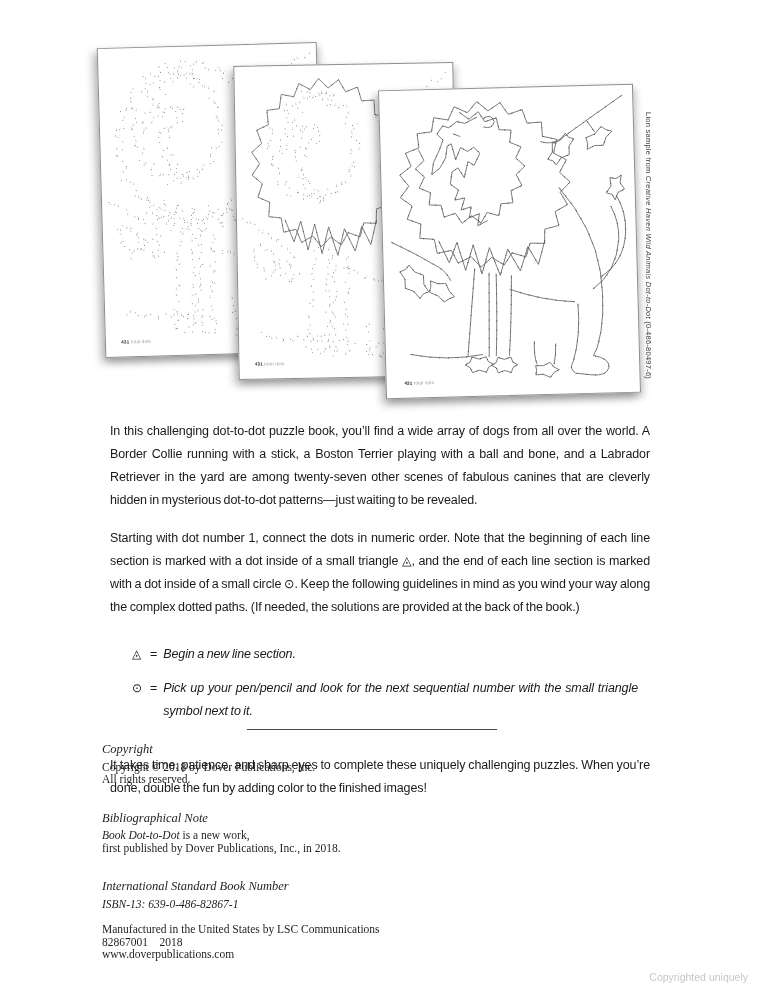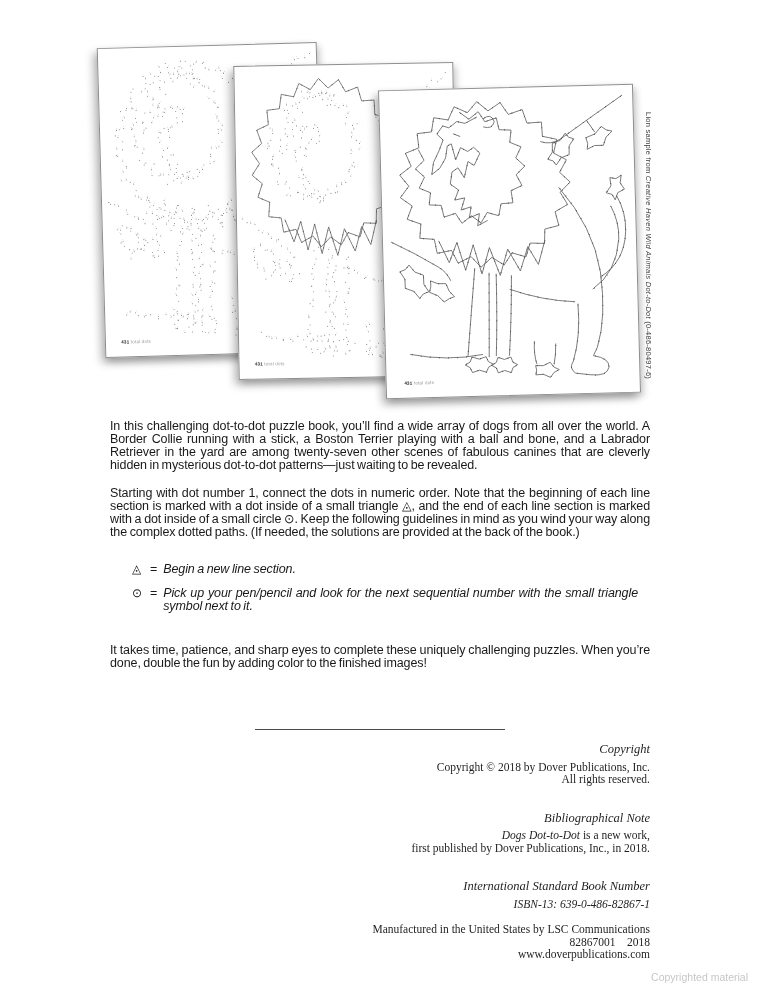--- a/index.html
+++ b/index.html
@@ -24,33 +24,33 @@
   .pglabel b{color:#2a2a2a;font-weight:bold;}
   .caption{
     position:absolute;left:644px;top:112px;height:292px;z-index:4;
     writing-mode:vertical-rl;font-size:7.5px;color:#3c3c3c;letter-spacing:.25px;
     white-space:nowrap;
   }
   .caption i{font-style:italic;}
   
   .intro{
     position:absolute;left:110px;top:420px;width:540px;
-    font-size:12.5px;line-height:13px;text-align:justify;
+    font-size:12.5px;line-height:23px;text-align:justify;
     letter-spacing:-.1px;word-spacing:-.8px;color:#191919;
   }
   .intro p{margin:0 0 15px 0;}
   .bullets{margin:24px 0 0 22px;width:506px;}
   .bullet{display:flex;margin-bottom:11px;}
   .bullet .sym{width:17px;font-size:12px;flex:none;color:#222;}
   .bullet .eq{flex:none;margin:0 6px 0 1px;}
   .bullet .btext{flex:1;text-align:justify;font-style:italic;}
   .para3{margin-top:31px !important;}
   
   .copyright{
-    position:absolute;left:110px;top:729px;width:540px;text-align:right;
+    position:absolute;left:102px;top:729px;width:540px;text-align:left;
     font-family:"Liberation Serif",serif;font-size:11.5px;line-height:12.5px;color:#1f1f1f;
   }
   .copyright .rule{width:250px;height:0;border-top:1px solid #4a4a4a;margin:0 auto 13px auto;}
   .chead{font-style:italic;font-size:12.5px;margin:13px 0 5px 0;}
   .cline{margin:0;}
   .cgap{height:13px;}
   .ital{font-style:italic;}
   
   .watermark{
     position:absolute;right:11px;top:971px;font-size:10.5px;color:#c7c7c7;
@@ -2622,24 +2622,24 @@
   <p class="para3">It takes time, patience, and sharp eyes to complete these uniquely challenging puzzles. When you’re done, double the fun by adding color to the finished images!</p>
 </div>
 
 <div class="copyright">
   <div class="rule"></div>
   <div class="chead">Copyright</div>
   <p class="cline">Copyright © 2018 by Dover Publications, Inc.</p>
   <p class="cline">All rights reserved.</p>
   <div class="cgap"></div>
   <div class="chead">Bibliographical Note</div>
-  <p class="cline"><span class="ital">Dogs Dot-to-Dot</span><span> is a new work,</span></p>
+  <p class="cline"><span class="ital">Book Dot-to-Dot</span><span> is a new work,</span></p>
   <p class="cline">first published by Dover Publications, Inc., in 2018.</p>
   <div class="cgap"></div>
   <div class="chead">International Standard Book Number</div>
   <p class="cline ital">ISBN-13: 639-0-486-82867-1</p>
   <div class="cgap"></div>
   <p class="cline">Manufactured in the United States by LSC Communications</p>
   <p class="cline">82867001&nbsp;&nbsp;&nbsp;&nbsp;2018</p>
   <p class="cline">www.doverpublications.com</p>
 </div>
 
-<div class="watermark">Copyrighted material</div>
+<div class="watermark">Copyrighted uniquely</div>
 
 </body></html>

